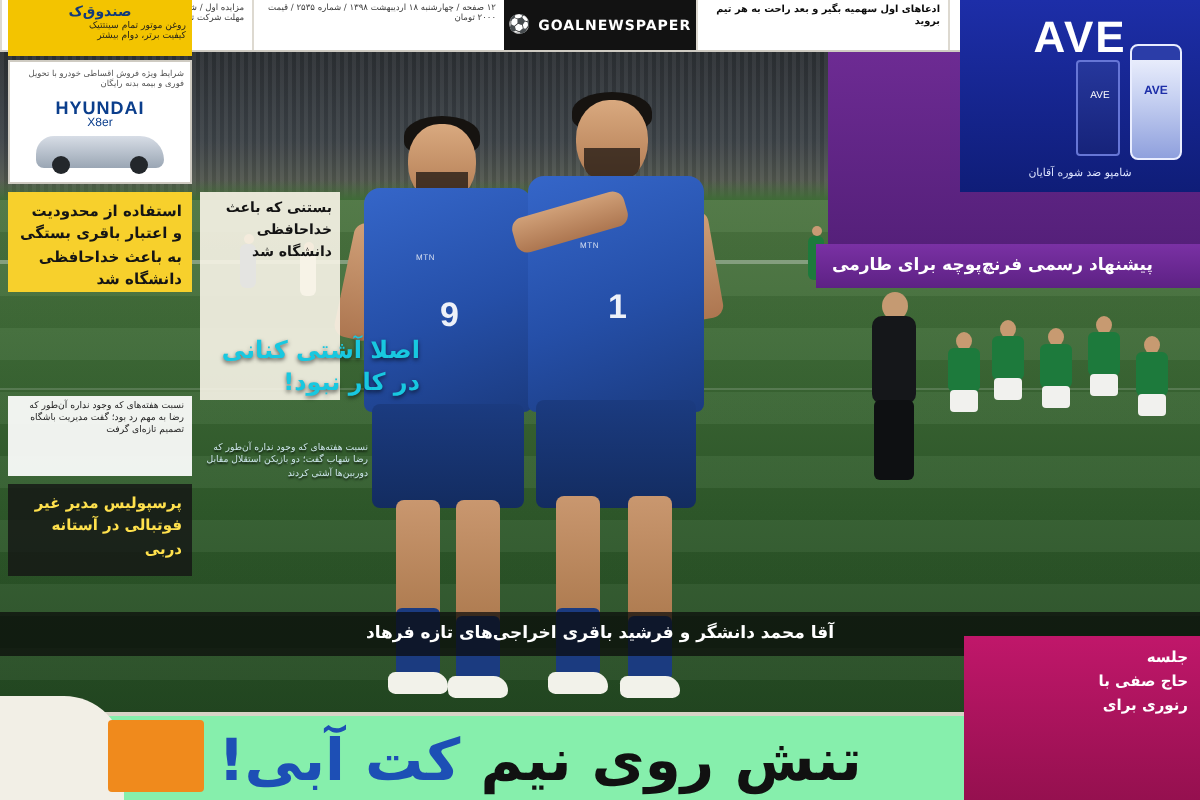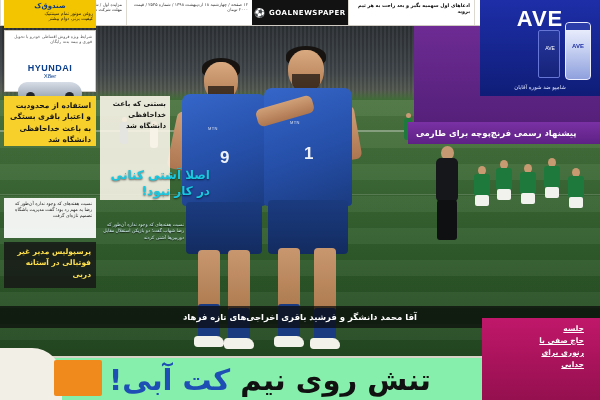--- a/index.html
+++ b/index.html
@@ -237,21 +237,21 @@
   
   .ad-hyundai {
     position: absolute; left: 4px; top: 30px; width: 92px; height: 62px;
     background: #ffffff; border: 1px solid #cfcbc2;
     padding: 3px; direction: rtl;
   }
   .hy-top {
     font-size: 4.2px; color: #555; line-height: 1.3; text-align: right;
   }
   .hy-logo {
-    margin-top: 18px; text-align: center;
+    margin-top: 4px; text-align: center;
     font-family: "Liberation Sans", sans-serif;
     font-weight: bold; font-size: 9px; color: #0b3e8c; letter-spacing: .5px;
   }
   .hy-model {
     text-align: center; font-size: 6px; color: #0b3e8c;
     font-family: "Liberation Sans", sans-serif;
   }
   .hy-car {
     margin: 3px auto 0; width: 64px; height: 16px;
     background: linear-gradient(180deg, #d7dde6, #9aa6b4);
@@ -329,22 +329,22 @@
     color: #ffd24a; direction: rtl; text-align: right; padding: 6px 8px;
     font-size: 9px; line-height: 1.55; font-weight: bold;
   }
   .gold-strip .small { font-size: 5px; color: #e9e2cf; font-weight: normal; display: block; margin-bottom: 3px; }
   .gold-strip .big2 { color: #fff2b0; }
 
   
   .magenta-box {
     position: absolute; right: 0; top: 318px; width: 118px; height: 82px;
     background: linear-gradient(180deg, #c0176a 0%, #95104f 100%);
-    color: #fff; direction: rtl; text-align: right; padding: 5px 16px;
-    font-size: 7.5px; line-height: 1.6; font-weight: bold; z-index: 6; text-decoration: underline;
+    color: #fff; direction: rtl; text-align: right; padding: 5px 6px;
+    font-size: 7.5px; line-height: 1.6; font-weight: bold; z-index: 6;
   }
 
   
   .kicker {
     position: absolute; left: 0; top: 306px; width: 600px; height: 22px;
     background: rgba(10,10,10,.72);
     color: #fff; direction: rtl; text-align: center;
     font-size: 8.5px; font-weight: bold; line-height: 22px;
     letter-spacing: .2px;
   }
@@ -519,21 +519,20 @@
     <div class="ave-sub">شامپو ضد شوره آقایان</div>
   </div>
 
   <div class="banner-purple2">پیشنهاد رسمی فرنچ‌پوچه برای طارمی</div>
 
 
   <div class="magenta-box">
     <div>جلسه</div>
     <div>حاج صفی با</div>
     <div>رنوری برای</div>
-    <div>جدایی</div>
   </div>
 
   <div class="bottom">
     <div class="big-head">
       <span>تنش روی نیم</span>
       <span class="blue">کت آبی!</span>
     </div>
   </div>
   <div class="left-curve"></div>
   <div class="orange-chip"></div>

